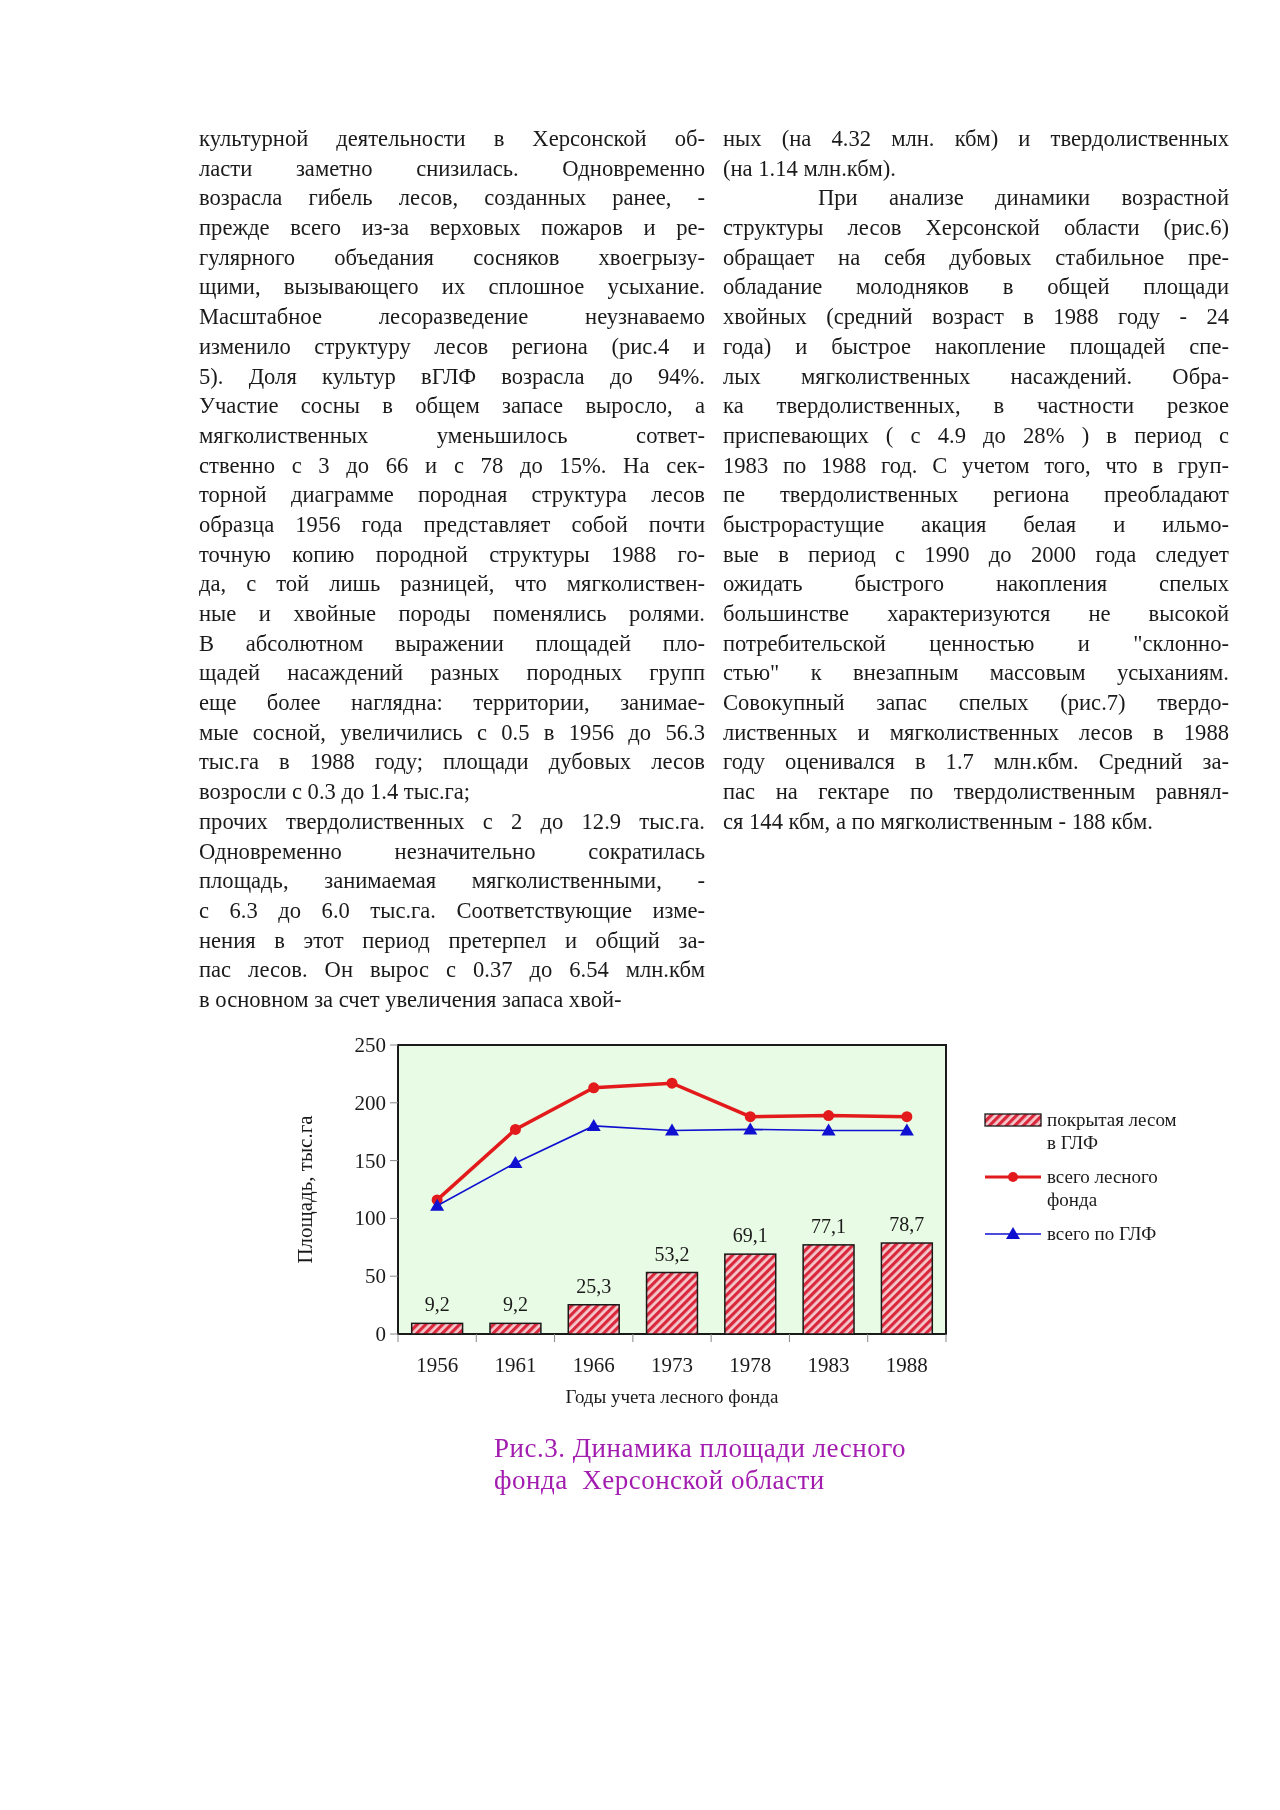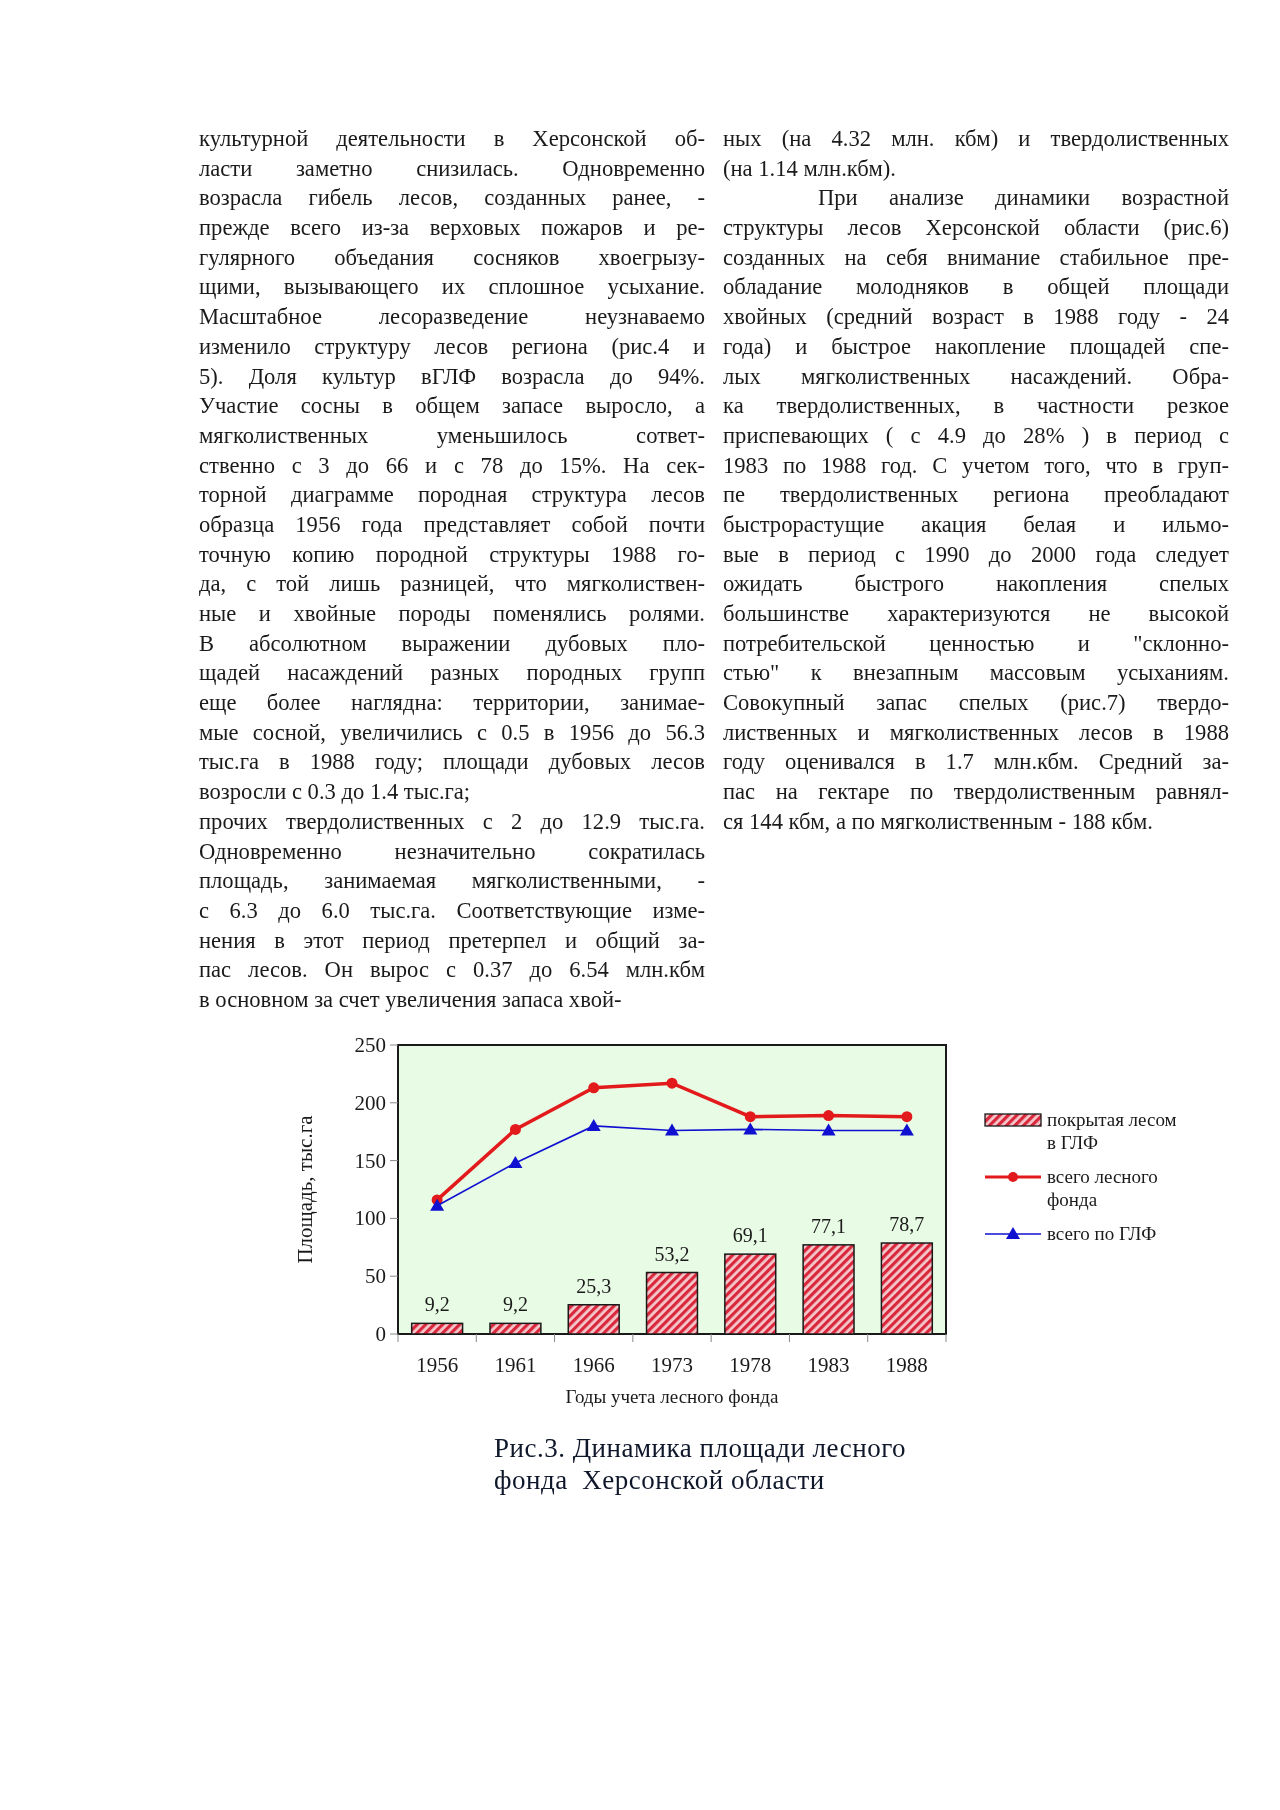--- a/index.html
+++ b/index.html
@@ -7,21 +7,21 @@
          font-family: "Liberation Serif", "DejaVu Serif", serif; color: #1a1a1a; }
   .col { position: absolute; top: 124px; width: 506px; font-size: 22.6px; line-height: 29.7px; }
   .col-left { left: 199px; }
   .col-right { left: 723px; }
   .line { display: block; white-space: nowrap; text-align: justify; text-align-last: justify; height: 29.7px; }
   .line.last { text-align-last: left; }
   .line.indent { text-indent: 95px; }
   #chart-wrap { position: absolute; left: 0; top: 0; width: 1280px; height: 1810px; pointer-events: none; }
   #chart-svg { position: absolute; left: 0; top: 0; }
   .caption { position: absolute; left: 494px; top: 1432px; font-family: "Liberation Serif", serif;
-             font-size: 27px; line-height: 32px; color: #0f172a; letter-spacing: 0.5px; }
+             font-size: 27px; line-height: 32px; color: #a21caf; letter-spacing: 0.5px; }
   .caption span { display: block; white-space: pre; }
 </style>
 </head>
 <body>
 
 <div class="col col-left" id="left-col">
     <span class="line">культурной деятельности  в Херсонской об-</span>
     <span class="line">ласти  заметно  снизилась.   Одновременно</span>
     <span class="line">возрасла гибель  лесов,  созданных ранее, -</span>
     <span class="line">прежде всего из-за верховых  пожаров  и ре-</span>
@@ -31,40 +31,40 @@
     <span class="line">изменило структуру лесов региона (рис.4 и</span>
     <span class="line">5).   Доля культур вГЛФ возрасла до 94%.</span>
     <span class="line">Участие сосны в общем запасе выросло, а</span>
     <span class="line">мягколиственных      уменьшилось      сответ-</span>
     <span class="line">ственно  с 3  до  66  и с 78 до 15%.  На сек-</span>
     <span class="line">торной диаграмме породная структура лесов</span>
     <span class="line">образца 1956 года представляет собой почти</span>
     <span class="line">точную копию породной структуры 1988 го-</span>
     <span class="line">да, с той лишь разницей, что мягколиствен-</span>
     <span class="line">ные и хвойные породы поменялись ролями.</span>
-    <span class="line">В абсолютном выражении  дубовых  пло-</span>
+    <span class="line">В абсолютном выражении  площадей  пло-</span>
     <span class="line">щадей  насаждений разных породных групп</span>
     <span class="line">еще более наглядна:  территории, занимае-</span>
     <span class="line">мые сосной, увеличились с 0.5 в 1956 до 56.3</span>
     <span class="line">тыс.га в 1988 году; площади дубовых лесов</span>
     <span class="line last">возросли с 0.3 до 1.4 тыс.га;</span>
     <span class="line">прочих твердолиственных с 2 до 12.9 тыс.га.</span>
     <span class="line">Одновременно   незначительно  сократилась</span>
     <span class="line">площадь,  занимаемая мягколиственными, -</span>
     <span class="line">с 6.3 до 6.0 тыс.га.  Соответствующие изме-</span>
     <span class="line">нения в этот период претерпел и общий за-</span>
     <span class="line">пас лесов.  Он вырос с 0.37 до  6.54  млн.кбм</span>
     <span class="line last">в основном за счет увеличения запаса хвой-</span>
   </div>
 <div class="col col-right" id="right-col">
     <span class="line">ных (на 4.32 млн. кбм) и твердолиственных</span>
     <span class="line last">(на 1.14 млн.кбм).</span>
     <span class="line indent">При  анализе  динамики  возрастной</span>
     <span class="line">структуры лесов Херсонской области (рис.6)</span>
-    <span class="line">созданных на себя внимание  стабильное пре-</span>
+    <span class="line">обращает на себя дубовых  стабильное пре-</span>
     <span class="line">обладание молодняков   в общей площади</span>
     <span class="line">хвойных  (средний возраст в 1988  году - 24</span>
     <span class="line">года) и быстрое  накопление площадей  спе-</span>
     <span class="line">лых мягколиственных   насаждений.  Обра-</span>
     <span class="line">ка твердолиственных,   в частности резкое</span>
     <span class="line">приспевающих ( с 4.9 до 28% ) в период с</span>
     <span class="line">1983 по 1988 год. С учетом того, что в груп-</span>
     <span class="line">пе твердолиственных  региона преобладают</span>
     <span class="line">быстрорастущие акация   белая и  ильмо-</span>
     <span class="line">вые  в  период  с 1990 до 2000 года следует</span>

